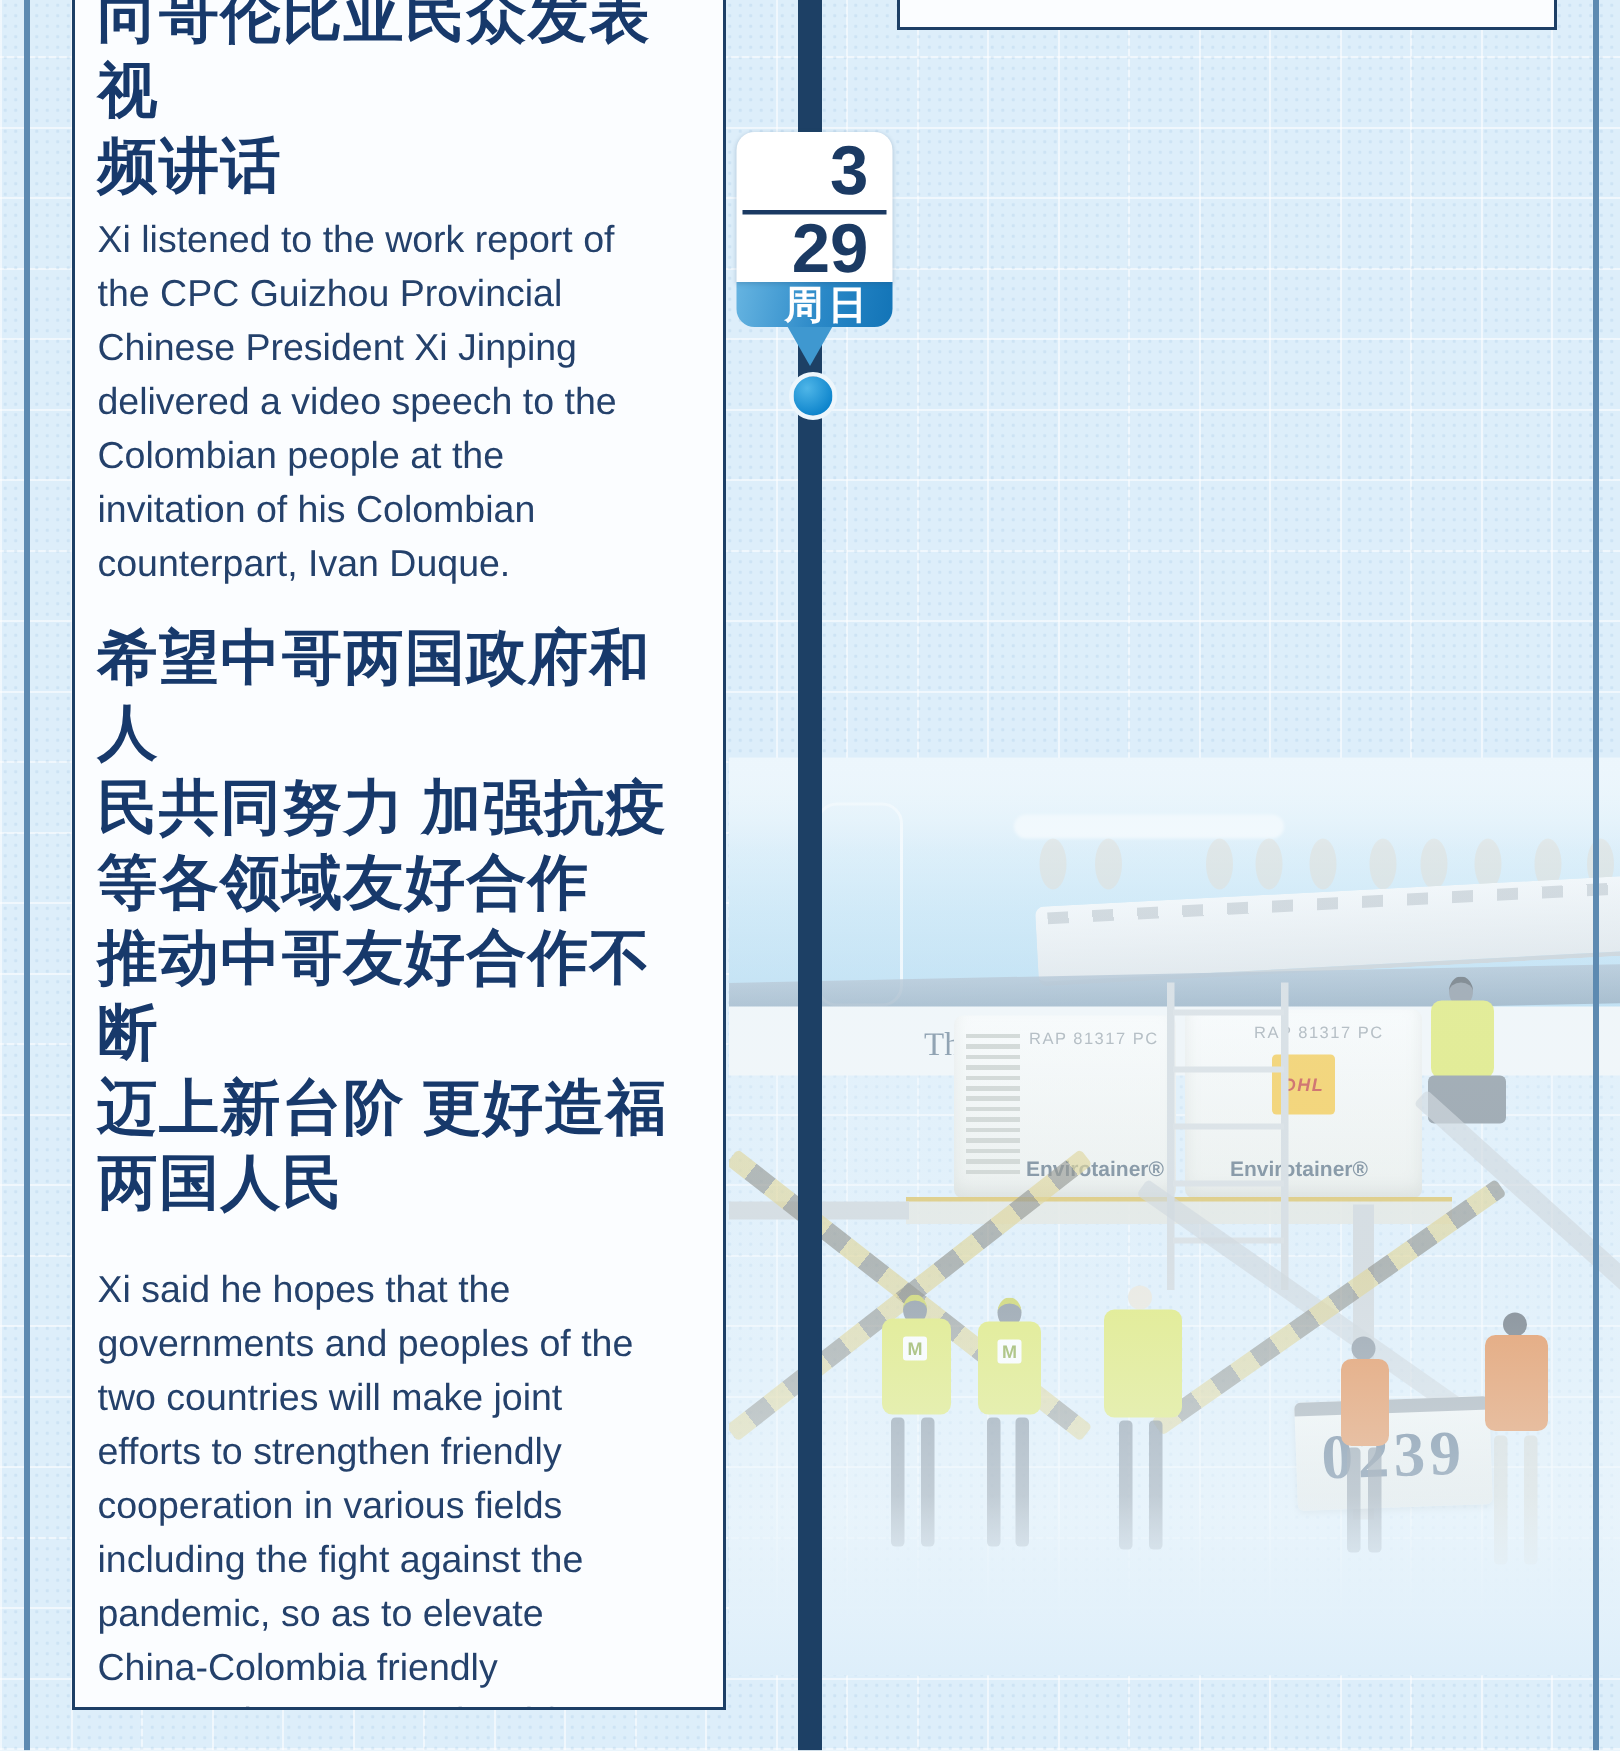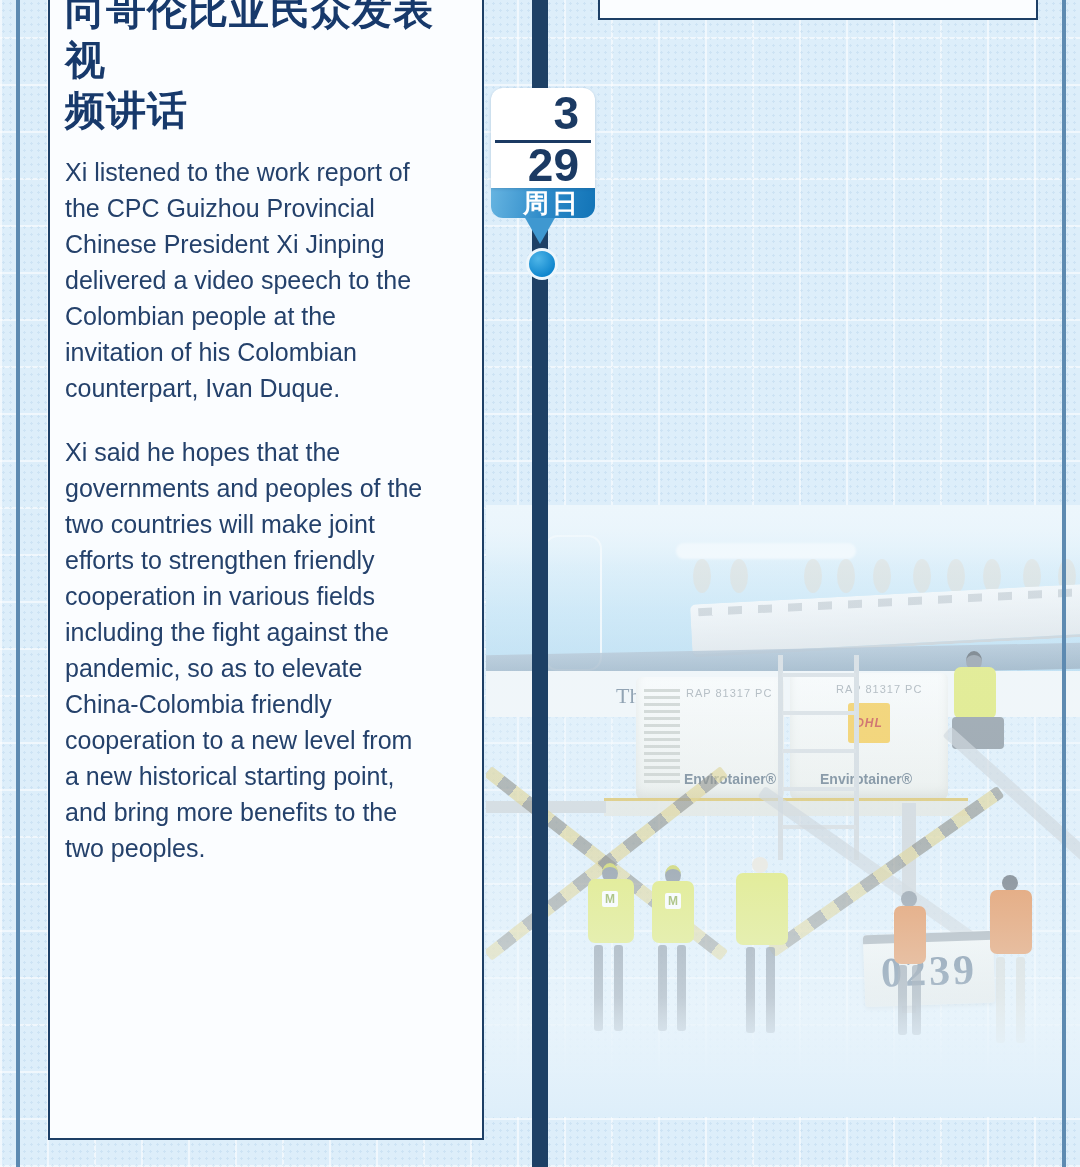--- a/index.html
+++ b/index.html
@@ -75,21 +75,21 @@
   #timeline-dot{left:526px;top:248px;width:26px;height:26px;border-radius:50%;z-index:5;
     background:radial-gradient(circle at 35% 30%,#4fb6e8,#0d84cc 75%);border:3px solid #edf6fc;}
   
   #top-right-card{left:598px;top:-24px;width:436px;height:40px;background:#fbfdff;border:2px solid #1d3f66;z-index:4;}
   #left-card{left:48px;top:-20px;width:436px;height:1160px;background:#fbfdff;border:2px solid #1d3f66;
     box-sizing:border-box;z-index:4;padding:0 10px 0 15px;overflow:hidden;}
   .cn-heading{font-family:"Liberation Serif","DejaVu Serif",serif;font-weight:bold;font-size:40px;line-height:50px;
     color:#17396b;letter-spacing:1px;white-space:pre-line;margin:0;}
   .en-para{font-size:25px;line-height:36px;color:#24416b;white-space:pre-line;margin:0;}
   #heading-1{padding-top:4px;}
-  #para-1{margin-top:18px;}
+  #para-1{margin-top:6px;}
   #heading-2{margin-top:20px;}
   #para-2{margin-top:28px;}
 </style>
 </head>
 <body>
 
 <div id="canvas">
 
   <div id="scene" class="abs">
     <div class="abs sky"></div>
@@ -204,20 +204,26 @@
   <div class="abs" id="left-card">
     <p class="cn-heading" id="heading-1">向哥伦比亚民众发表视
 频讲话</p>
     <p class="en-para" id="para-1">Xi listened to the work report of
 the CPC Guizhou Provincial
 Chinese President Xi Jinping
 delivered a video speech to the
 Colombian people at the
 invitation of his Colombian
 counterpart, Ivan Duque.</p>
+    <p class="cn-heading" id="heading-2">希望中哥两国政府和人
+民共同努力 加强抗疫
+等各领域友好合作
+推动中哥友好合作不断
+迈上新台阶 更好造福
+两国人民</p>
     <p class="en-para" id="para-2">Xi said he hopes that the
 governments and peoples of the
 two countries will make joint
 efforts to strengthen friendly
 cooperation in various fields
 including the fight against the
 pandemic, so as to elevate
 China-Colombia friendly
 cooperation to a new level from
 a new historical starting point,

